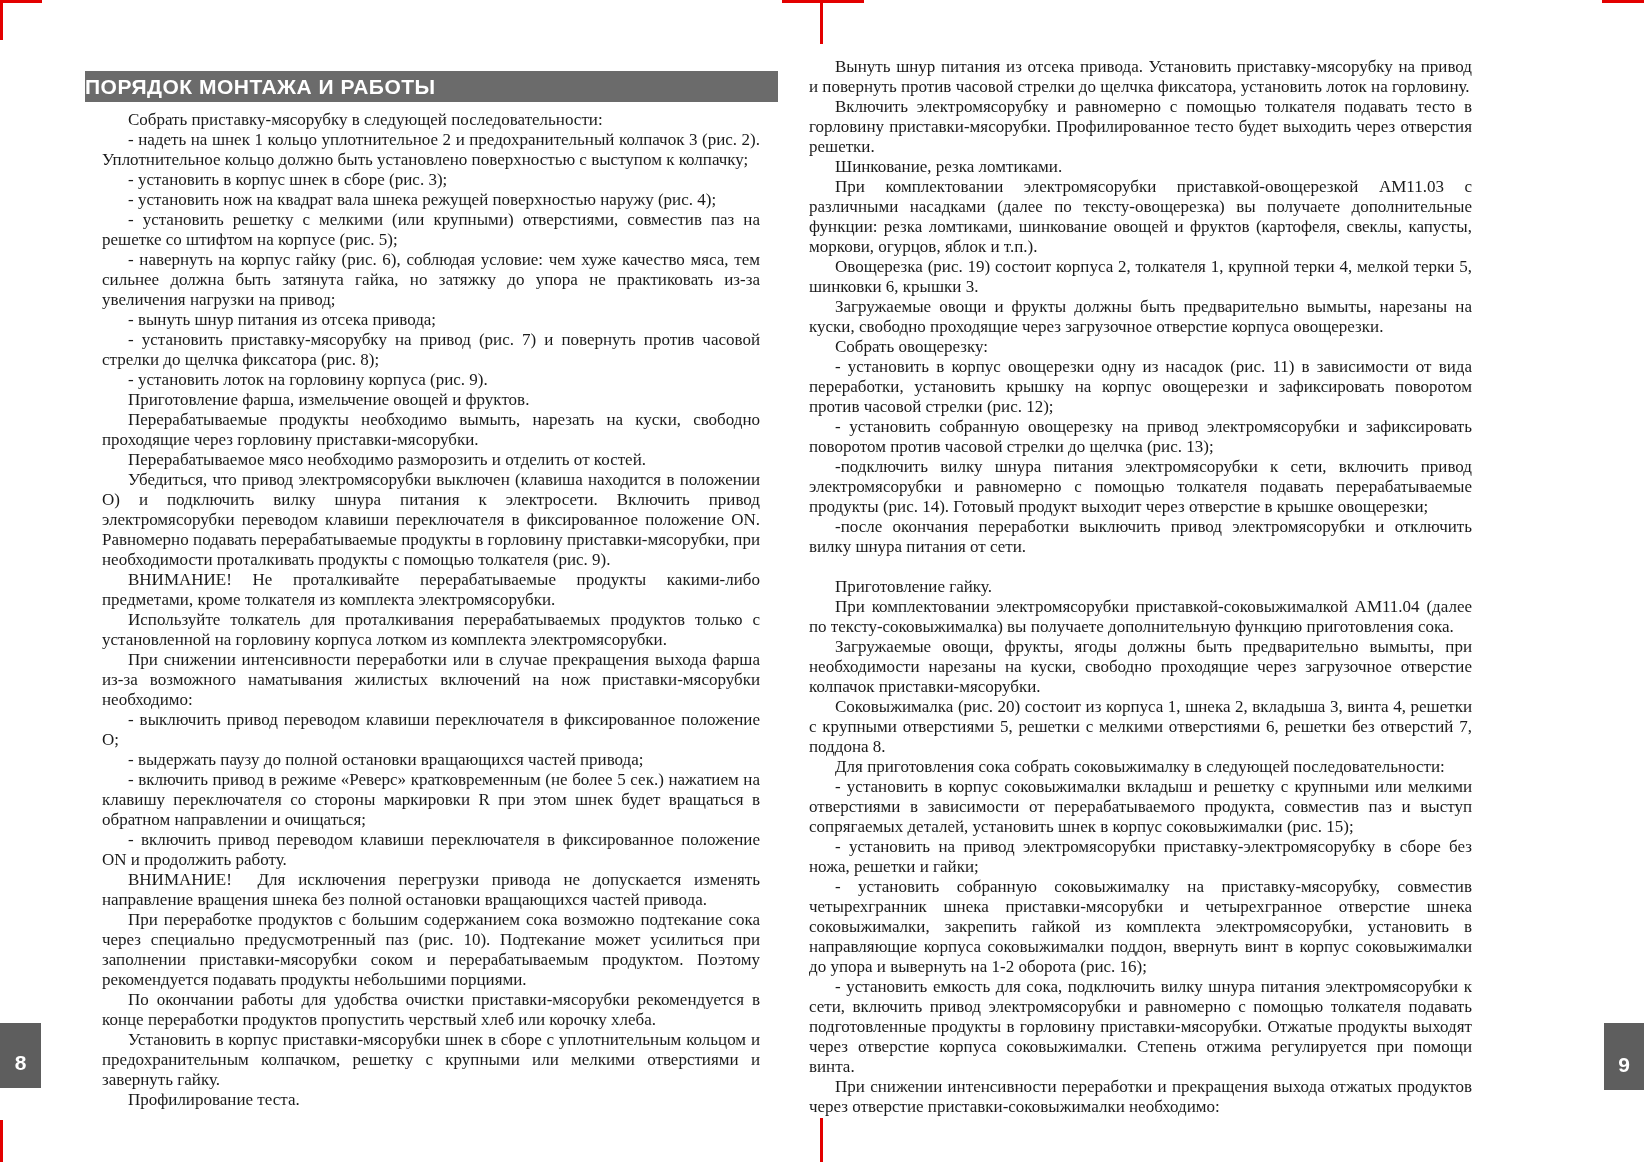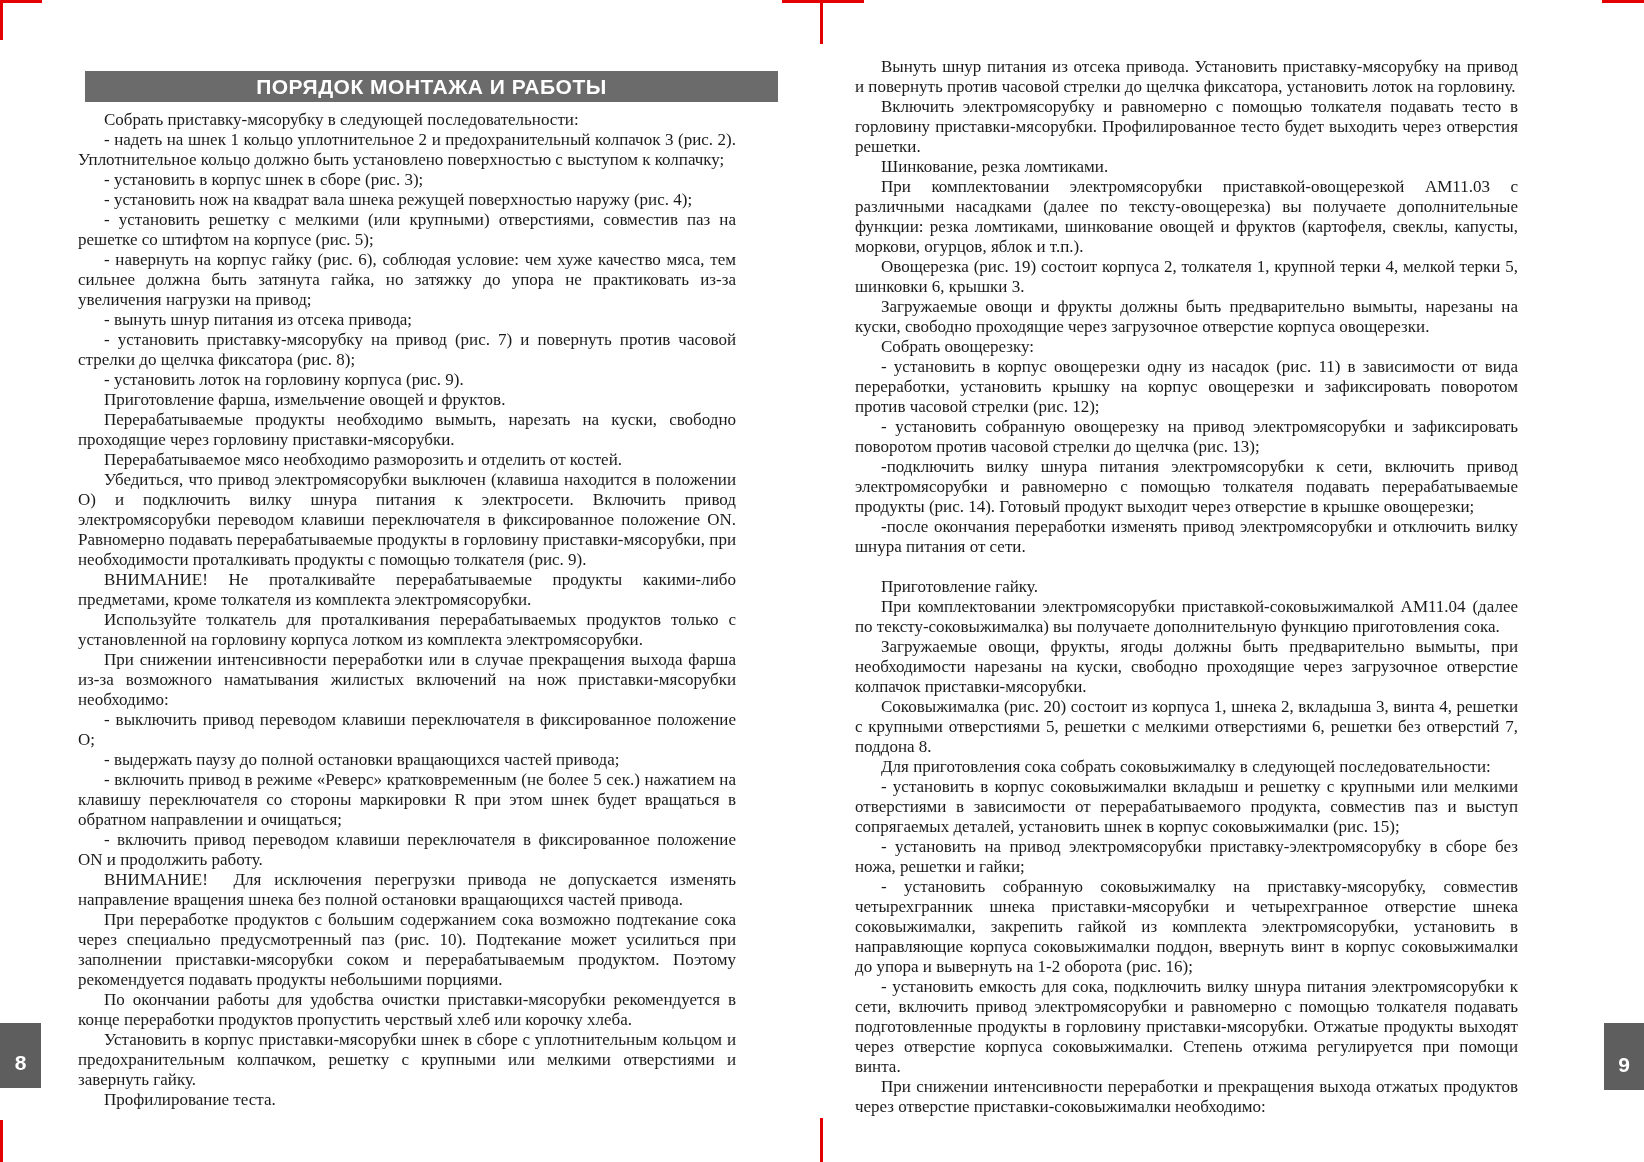--- a/index.html
+++ b/index.html
@@ -20,39 +20,39 @@
   .crop.tm-v { left: 820px; top: 0;   width: 3px;  height: 44px; }
   .crop.tr-h { left: 1602px; top: 0;  width: 42px; height: 3px; }
   .crop.bl-v { left: 0;    top: 1120px; width: 3px; height: 42px; }
   .crop.bm-v { left: 820px; top: 1118px; width: 3px; height: 44px; }
 
   .header-bar {
     position: absolute;
     left: 85px; top: 71px;
     width: 693px; height: 31px;
     background: var(--header-bar, #6b6b6b);
-    display: flex; align-items: center; justify-content: center;
+    display: flex; align-items: center; 
   }
   .header-bar span {
     font-family: "Liberation Sans", sans-serif;
     font-weight: bold;
     font-size: 21px;
     letter-spacing: 0.5px;
     color: var(--header-text, #ffffff);
     white-space: nowrap;
   }
 
   .text-col {
     position: absolute;
     font-size: 17px;
     line-height: 20px;
     text-align: justify;
   }
-  .text-col.left-col  { left: 78px;  top: 110px; width: 658px; }
-  .text-col.right-col { left: 855px; top: 57px;  width: 663px; }
+  .text-col.left-col  { left: 102px;  top: 110px; width: 658px; }
+  .text-col.right-col { left: 809px; top: 57px;  width: 663px; }
 
   .para { margin: 0; text-indent: 26px; }
   .para.gap-before { margin-top: 20px; }
   .para .bold { font-weight: normal; }
 
   .page-badge {
     position: absolute;
     background: var(--badge-bg, #5e5e5e);
     display: flex; align-items: center; justify-content: center;
   }
@@ -116,21 +116,21 @@
       <p class="para"><span>Вынуть шнур питания из отсека привода. Установить приставку-мясорубку на привод и повернуть против часовой стрелки до щелчка фиксатора, установить лоток на горловину.</span></p>
       <p class="para"><span>Включить электромясорубку и равномерно с помощью толкателя подавать тесто в горловину приставки-мясорубки. Профилированное тесто будет выходить через отверстия решетки.</span></p>
       <p class="para"><span class="bold">Шинкование, резка ломтиками.</span></p>
       <p class="para"><span>При комплектовании электромясорубки приставкой-овощерезкой АМ11.03 с различными насадками (далее по тексту-овощерезка) вы получаете дополнительные функции: резка ломтиками, шинкование овощей и фруктов (картофеля, свеклы, капусты, моркови, огурцов, яблок и т.п.).</span></p>
       <p class="para"><span>Овощерезка (рис. 19) состоит корпуса 2, толкателя 1, крупной терки 4, мелкой терки 5, шинковки 6, крышки 3.</span></p>
       <p class="para"><span>Загружаемые овощи и фрукты должны быть предварительно вымыты, нарезаны на куски, свободно проходящие через загрузочное отверстие корпуса овощерезки.</span></p>
       <p class="para"><span>Собрать овощерезку:</span></p>
       <p class="para"><span>- установить в корпус овощерезки одну из насадок (рис. 11) в зависимости от вида переработки, установить крышку на корпус овощерезки и зафиксировать поворотом против часовой стрелки (рис. 12);</span></p>
       <p class="para"><span>- установить собранную овощерезку на привод электромясорубки и зафиксировать поворотом против часовой стрелки до щелчка (рис. 13);</span></p>
       <p class="para"><span>-подключить вилку шнура питания электромясорубки к сети, включить привод электромясорубки и равномерно с помощью толкателя подавать перерабатываемые продукты (рис. 14). Готовый продукт выходит через отверстие в крышке овощерезки;</span></p>
-      <p class="para"><span>-после окончания переработки изменять привод электромясорубки и отключить вилку шнура питания от сети.</span></p>
+      <p class="para"><span>-после окончания переработки выключить привод электромясорубки и отключить вилку шнура питания от сети.</span></p>
       <p class="para gap-before"><span class="bold">Приготовление гайку.</span></p>
       <p class="para"><span>При комплектовании электромясорубки приставкой-соковыжималкой АМ11.04 (далее по тексту-соковыжималка) вы получаете дополнительную функцию приготовления сока.</span></p>
       <p class="para"><span>Загружаемые овощи, фрукты, ягоды должны быть предварительно вымыты, при необходимости нарезаны на куски, свободно проходящие через загрузочное отверстие колпачок приставки-мясорубки.</span></p>
       <p class="para"><span>Соковыжималка (рис. 20) состоит из корпуса 1, шнека 2, вкладыша 3, винта 4, решетки с крупными отверстиями 5, решетки с мелкими отверстиями 6, решетки без отверстий 7, поддона 8.</span></p>
       <p class="para"><span>Для приготовления сока собрать соковыжималку в следующей последовательности:</span></p>
       <p class="para"><span>- установить в корпус соковыжималки вкладыш и решетку с крупными или мелкими отверстиями в зависимости от перерабатываемого продукта, совместив паз и выступ сопрягаемых деталей, установить шнек в корпус соковыжималки (рис. 15);</span></p>
       <p class="para"><span>- установить на привод электромясорубки приставку-электромясорубку в сборе без ножа, решетки и гайки;</span></p>
       <p class="para"><span>- установить собранную соковыжималку на приставку-мясорубку, совместив четырехгранник шнека приставки-мясорубки и четырехгранное отверстие шнека соковыжималки, закрепить гайкой из комплекта электромясорубки, установить в направляющие корпуса соковыжималки поддон, ввернуть винт в корпус соковыжималки до упора и вывернуть на 1-2 оборота (рис. 16);</span></p>
       <p class="para"><span>- установить емкость для сока, подключить вилку шнура питания электромясорубки к сети, включить привод электромясорубки и равномерно с помощью толкателя подавать подготовленные продукты в горловину приставки-мясорубки. Отжатые продукты выходят через отверстие корпуса соковыжималки. Степень отжима регулируется при помощи винта.</span></p>
       <p class="para"><span>При снижении интенсивности переработки и прекращения выхода отжатых продуктов через отверстие приставки-соковыжималки необходимо:</span></p>

